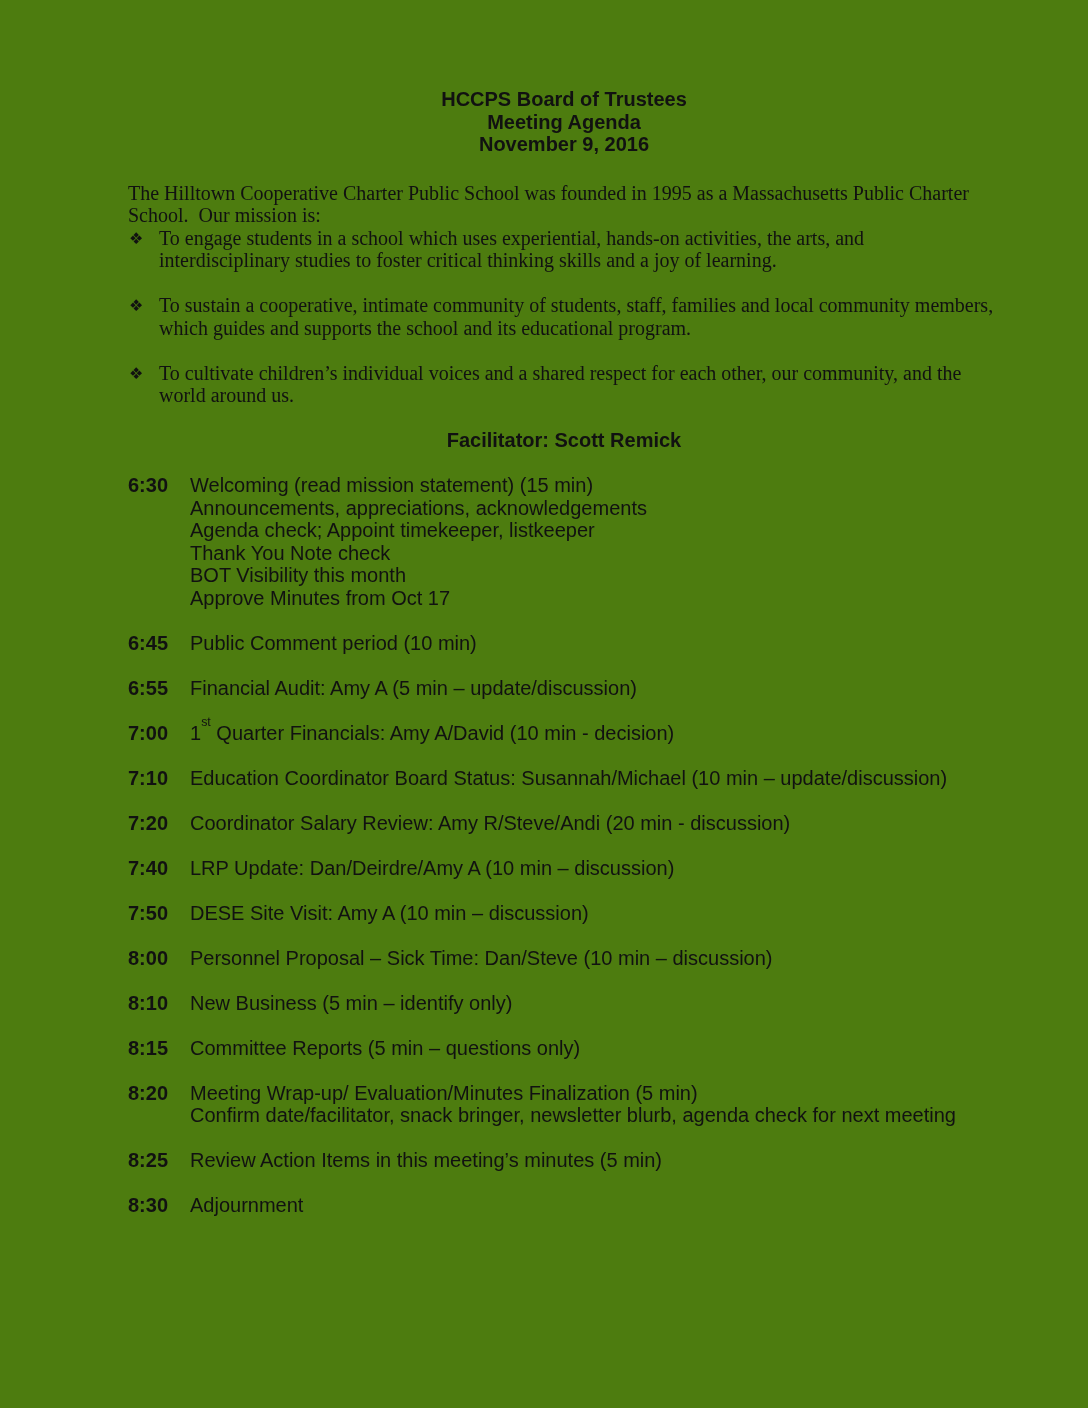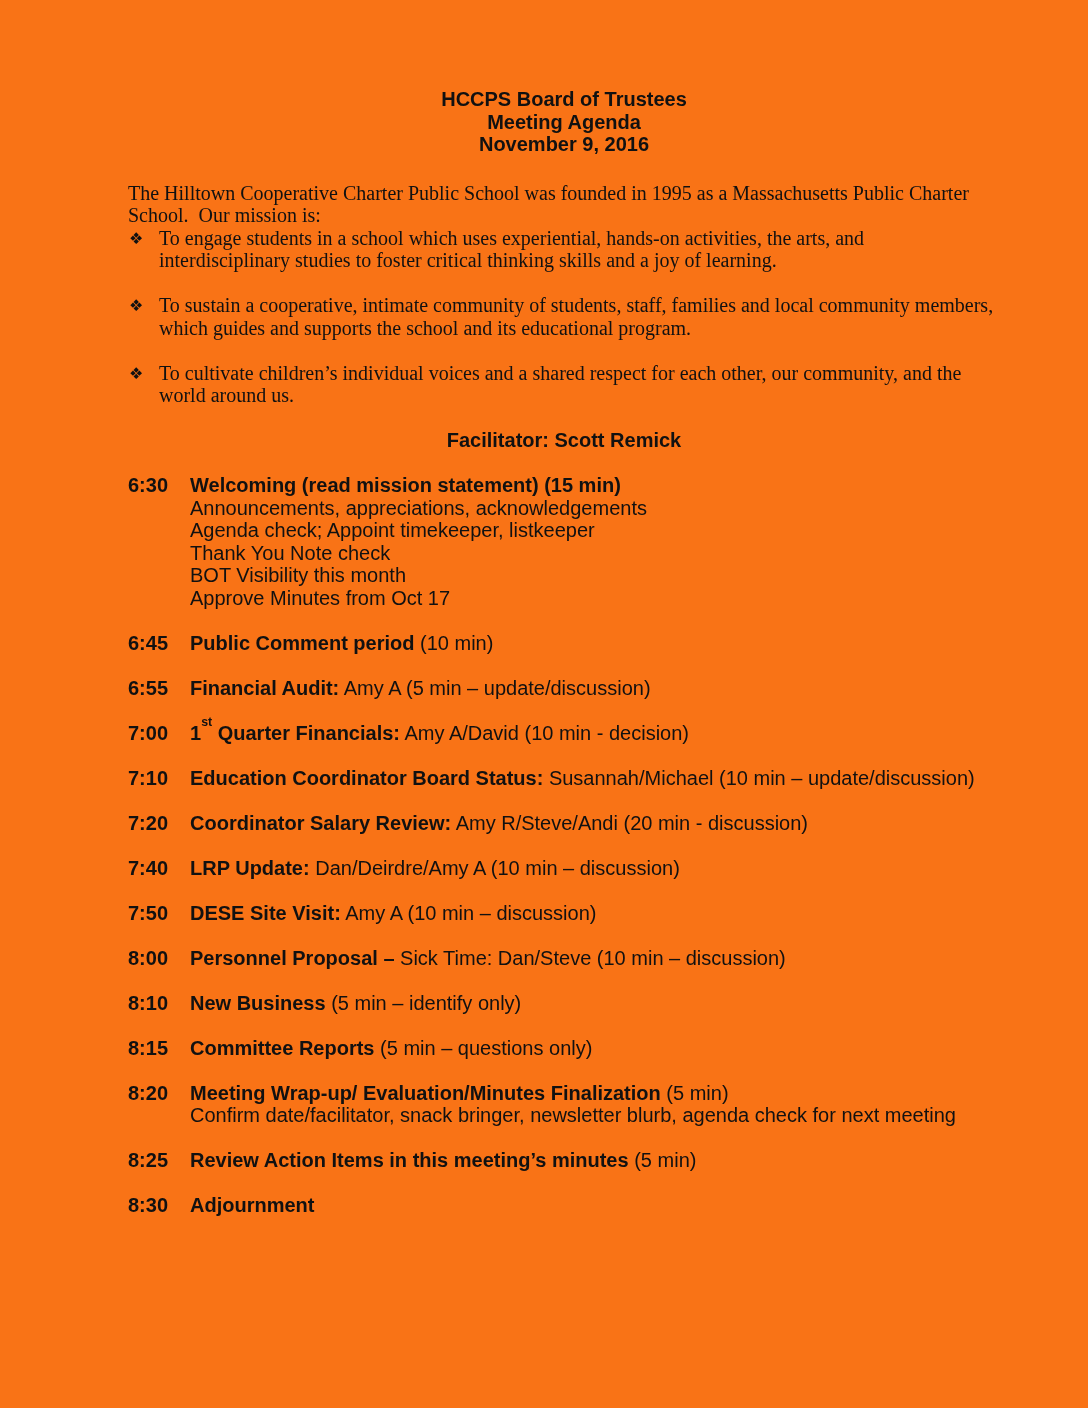--- a/index.html
+++ b/index.html
@@ -11,21 +11,21 @@
     width: 1088px;
     height: 1408px;
     overflow: hidden;
     color: #111111;
   }
   .page {
     box-sizing: border-box;
     width: 1088px;
     height: 1408px;
     padding: 88px 88px 0 128px;
-    background: #f97316;
+    background: #4d7c0f;
   }
 
   .title-block {
     text-align: center;
     font-family: "Liberation Sans", sans-serif;
     font-weight: bold;
     font-size: 20px;
     line-height: 22.5px;
   }
 
@@ -69,21 +69,21 @@
     font-family: "Liberation Sans", sans-serif;
     font-size: 20px;
     line-height: 22.5px;
   }
   .agenda-time {
     flex: none;
     width: 62px;
     font-weight: bold;
   }
   .agenda-content { flex: 1; }
-  .agenda-title b, .agenda-title .bold-seg { font-weight: bold; }
+  .agenda-title b, .agenda-title .bold-seg { font-weight: normal; }
   .agenda-sub { font-weight: normal; }
   sup.ord {
     font-size: 62%;
     position: relative;
     top: -0.45em;
     line-height: 0;
   }
 </style>
 </head>
 <body>

